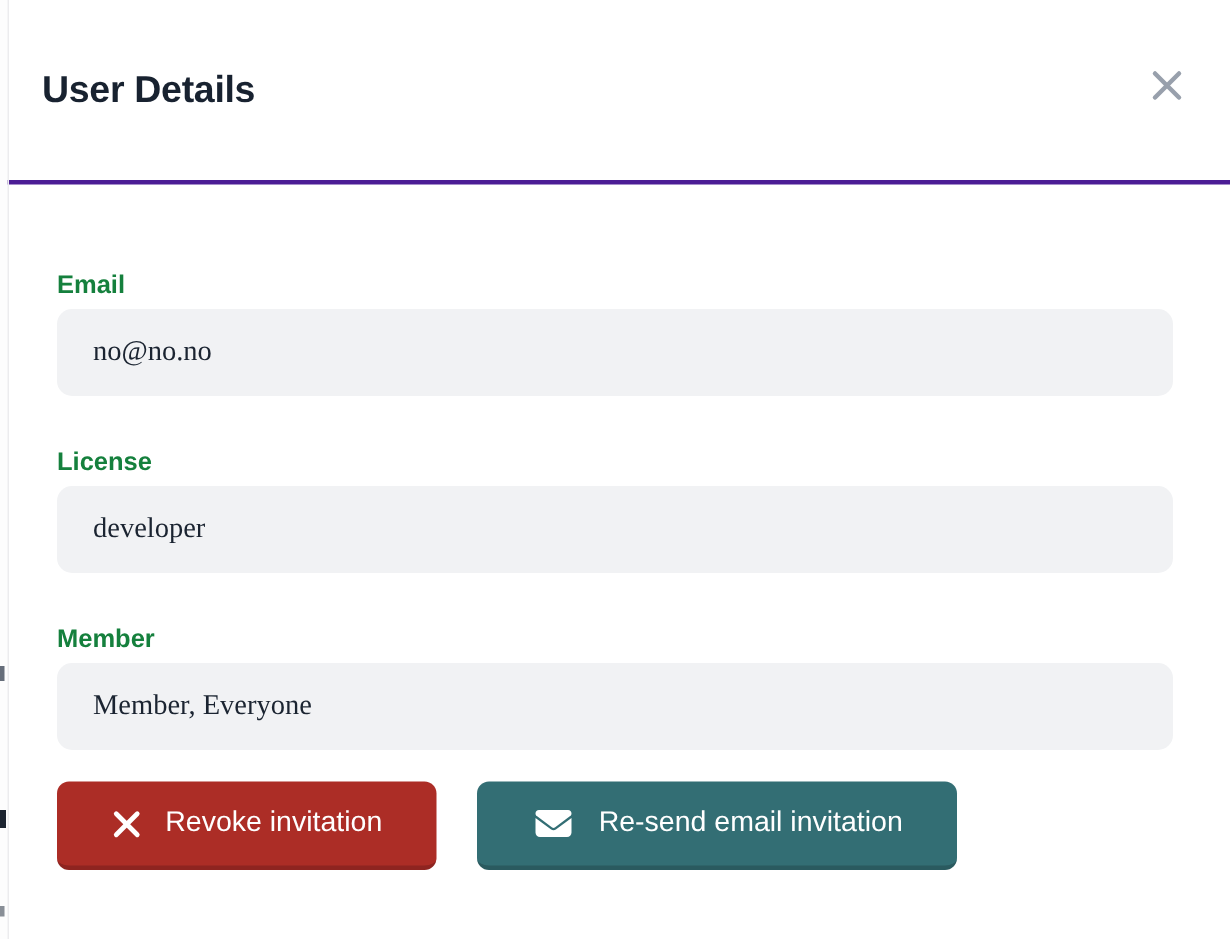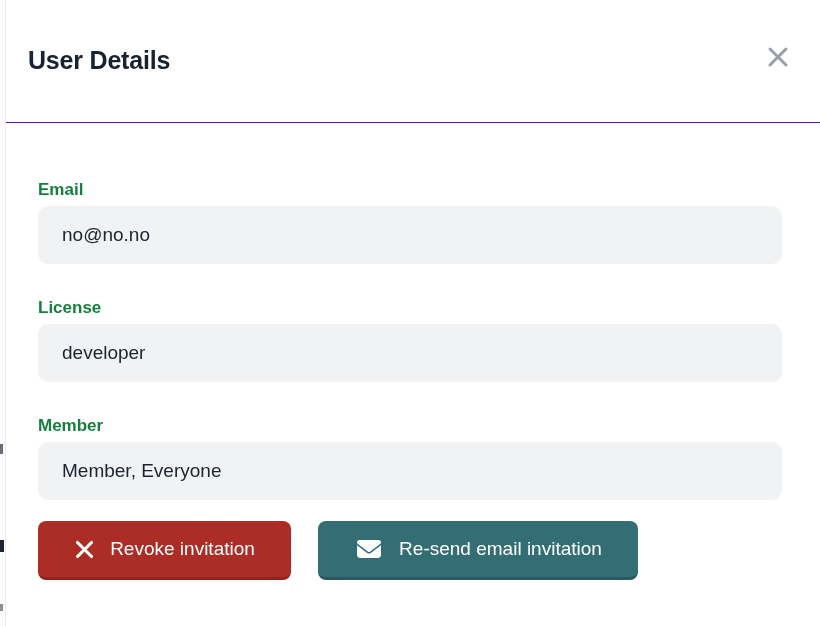--- a/index.html
+++ b/index.html
@@ -35,21 +35,21 @@
     z-index: 3;
   }
 
   
   .modal { position: absolute; inset: 0; background: #ffffff; }
 
   .modal-header {
     position: relative;
     height: 123px;
     background: #ffffff;
-    border-bottom: 1px solid #4c1d95;
+    border-bottom: 3px solid #4c1d95;
   }
   .modal-title {
     position: absolute;
     left: 28px; top: 46px;
     font-size: 25px;
     font-weight: 700;
     color: #182230;
     letter-spacing: -0.2px;
   }
   .close-btn {
@@ -77,21 +77,21 @@
 
   .field-input {
     display: block;
     margin-top: 5px;
     width: 744px;
     height: 58px;
     background: #f1f2f4;
     border: none;
     border-radius: 10px;
     padding: 0 24px;
-    font-family: Liberation Sans, sans-serif;
+    font-family: Liberation Serif, serif;
     font-size: 19px;
     color: #1b2431;
     outline: none;
   }
 
   .button-row {
     display: flex;
     gap: 27px;
     margin-top: 21px;
   }

